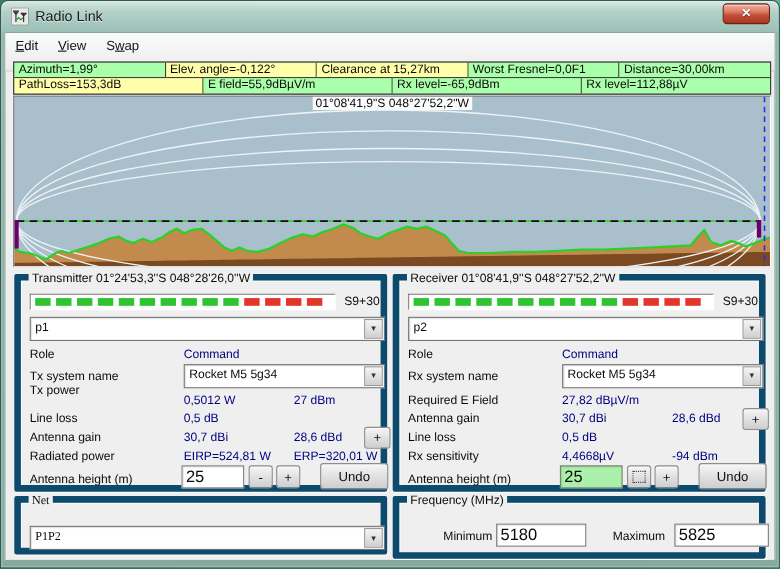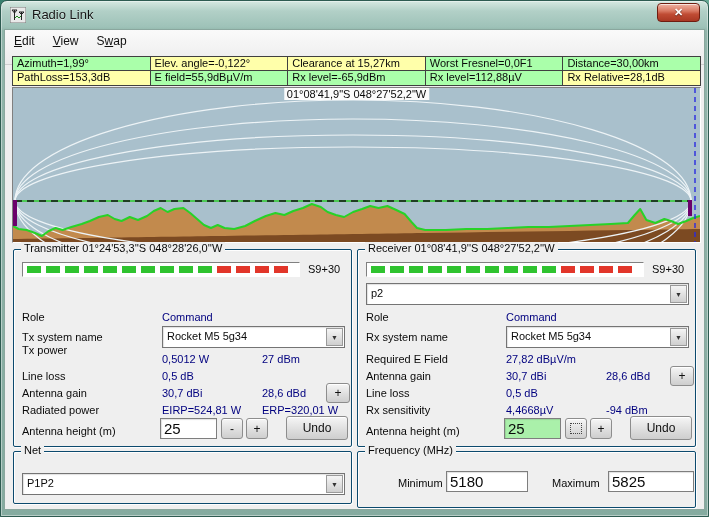--- a/index.html
+++ b/index.html
@@ -24,21 +24,21 @@
   .scell{flex:1 1 0;height:14px;line-height:13px;font-size:11px;color:#0a0a0a;padding-left:4px;
     border-right:1px solid #404040;border-bottom:1px solid #404040;white-space:nowrap;overflow:hidden;}
   .scell:last-child{border-right:none;}
   .srow:last-child .scell{border-bottom:none;}
   .tone-good{background:#aaffaa;} .tone-warn{background:#ffffaa;}
   .chart{position:absolute;left:7px;top:57px;width:689px;height:156px;background:#a9c0cc;
     border-style:solid;border-width:1px;border-color:#808080 #ffffff #ffffff #808080;}
   .chart svg{position:absolute;left:0;top:0;}
   .cursor-label{position:absolute;top:0;left:50%;transform:translateX(-50%);background:#fbfbfb;
     padding:0 3px;font-size:11px;color:#0a0a0a;white-space:nowrap;}
-  .group{position:absolute;border:1px solid #0c4a6e;border-radius:2px;
+  .group{position:absolute;border:6px solid #0c4a6e;border-radius:2px;
     box-shadow:1px 1px 0 rgba(255,255,255,.9),inset 1px 1px 0 rgba(255,255,255,.9);}
   .legend{position:absolute;top:-8px;left:7px;background:#efefef;padding:0 3px;font-size:11px;color:#0a0a0a;white-space:nowrap;}
   .flabel{position:absolute;left:8px;font-size:11px;color:#0a0a0a;white-space:nowrap;}
   .fval{position:absolute;font-size:11px;color:#00007f;white-space:nowrap;}
   .smeter{position:absolute;left:8px;top:12px;width:278px;height:15px;background:#ffffff;
     border-style:solid;border-width:1px;border-color:#808080 #fff #fff #808080;
     display:flex;align-items:center;gap:5px;padding:0 4px;}
   .seg{width:14px;height:7px;flex:0 0 auto;}
   .seg.g{background:#2fc32f;} .seg.r{background:#e2362a;}
   .smeter-lab{position:absolute;left:294px;top:13px;font-size:11px;color:#0a0a0a;}
@@ -85,21 +85,20 @@
           <div class="scell tone-warn">Elev. angle=-0,122°</div>
           <div class="scell tone-warn">Clearance at 15,27km</div>
           <div class="scell tone-good">Worst Fresnel=0,0F1</div>
           <div class="scell tone-good">Distance=30,00km</div>
         </div>
         <div class="srow">
           <div class="scell tone-warn">PathLoss=153,3dB</div>
           <div class="scell tone-good">E field=55,9dBµV/m</div>
           <div class="scell tone-good">Rx level=-65,9dBm</div>
           <div class="scell tone-good">Rx level=112,88µV</div>
-          <div class="scell tone-warn">Rx Relative=28,1dB</div>
         </div>
       </div>
 
     <div class="chart">
       <svg id="psvg" width="687" height="154">
           <polygon points="0,154 0.0,138.0 5.5,141.0 13.7,142.0 22.0,145.0 28.9,148.0 35.7,143.0 42.6,140.0 49.5,142.0 58.4,139.0 68.7,136.0 76.9,133.0 85.9,129.0 94.8,127.0 101.7,131.0 108.5,133.0 116.8,129.0 125.0,132.0 134.0,128.0 140.8,123.0 147.7,120.0 154.6,124.0 161.4,121.0 170.4,120.0 177.2,125.0 184.1,131.0 191.0,137.0 197.9,140.0 204.7,137.0 211.6,140.0 221.2,141.0 232.2,138.0 241.8,133.0 252.8,128.0 262.4,125.0 271.4,127.0 280.3,123.0 289.9,120.0 298.8,116.0 307.8,119.0 314.6,124.0 322.9,127.0 331.1,129.0 340.1,124.0 349.0,121.0 357.2,118.0 365.5,120.0 374.4,118.0 383.3,122.0 391.6,126.0 398.5,134.0 404.0,140.0 412.2,142.0 432.8,142.0 453.4,141.0 474.0,141.0 494.6,140.0 515.3,139.0 535.9,139.0 556.5,138.0 577.1,137.0 597.7,136.0 614.9,135.0 621.7,127.0 627.2,121.0 633.4,132.0 642.3,135.0 651.3,131.0 658.1,133.0 665.0,136.0 673.3,133.0 680.1,130.0 687.0,128.0 687,154" fill="#c28a4d"></polygon>
           <polygon points="0,154 0.0,151.0 5.5,150.9 13.7,150.8 22.0,150.7 28.9,150.6 35.7,150.5 42.6,150.4 49.5,150.3 58.4,150.2 68.7,150.0 76.9,149.9 85.9,149.8 94.8,149.6 101.7,149.5 108.5,149.4 116.8,149.3 125.0,149.2 134.0,149.1 140.8,148.9 147.7,148.8 154.6,148.8 161.4,148.7 170.4,148.5 177.2,148.4 184.1,148.3 191.0,148.2 197.9,148.1 204.7,148.0 211.6,147.9 221.2,147.8 232.2,147.6 241.8,147.5 252.8,147.3 262.4,147.2 271.4,147.1 280.3,146.9 289.9,146.8 298.8,146.7 307.8,146.5 314.6,146.4 322.9,146.3 331.1,146.2 340.1,146.1 349.0,145.9 357.2,145.8 365.5,145.7 374.4,145.6 383.3,145.4 391.6,145.3 398.5,145.2 404.0,145.1 412.2,145.0 432.8,144.7 453.4,144.4 474.0,144.1 494.6,143.8 515.3,143.5 535.9,143.2 556.5,142.9 577.1,142.6 597.7,142.3 614.9,142.1 621.7,141.9 627.2,141.9 633.4,141.8 642.3,141.7 651.3,141.5 658.1,141.4 665.0,141.3 673.3,141.2 680.1,141.1 687.0,141.0 687,154" fill="#7c4a22"></polygon>
           <ellipse cx="340" cy="113" rx="338" ry="101" fill="none" stroke="#edf3f6" stroke-width="1.2"></ellipse>
           <ellipse cx="340" cy="113" rx="338" ry="82" fill="none" stroke="#edf3f6" stroke-width="1.2"></ellipse>
           <ellipse cx="340" cy="113" rx="338" ry="66" fill="none" stroke="#edf3f6" stroke-width="1.2"></ellipse>
@@ -126,20 +125,24 @@
           <span class="seg g"></span>
           <span class="seg g"></span>
           <span class="seg g"></span>
           <span class="seg g"></span>
           <span class="seg r"></span>
           <span class="seg r"></span>
           <span class="seg r"></span>
           <span class="seg r"></span>
         </div>
       <span class="smeter-lab">S9+30</span>
+      <div class="combo" style="left:8px;top:33px;width:323px;">
+        <span class="ctxt">p1</span>
+        <span class="dd">▼</span>
+      </div>
       <span class="flabel" style="top:61px;">Role</span>
       <span class="fval" style="left:148px;top:61px;">Command</span>
       <span class="flabel" style="top:81px;">Tx system name</span>
       <div class="combo" style="left:148px;top:76px;width:183px;">
         <span class="ctxt">Rocket M5 5g34</span>
         <span class="dd">▼</span>
       </div>
       <span class="flabel" style="top:94px;">Tx power</span>
       <span class="fval" style="left:148px;top:103px;">0,5012 W</span>
       <span class="fval" style="left:248px;top:103px;">27 dBm</span>
@@ -202,21 +205,21 @@
       <span class="fval" style="left:248px;top:154px;">-94 dBm</span>
       <span class="flabel" style="top:175px;">Antenna height (m)</span>
       <input class="tfield green" style="left: 146px; top: 168px; width: 57px;" value="25">
       <button class="btn3d" style="left:207px;top:168px;width:22px;height:21px;">
           <span class="focus-rect"></span>
         </button>
       <button class="btn3d" style="left:232px;top:168px;width:22px;height:21px;">+</button>
       <button class="btn3d" style="left:272px;top:166px;width:62px;height:24px;">Undo</button>
     </div>
 
-    <div class="group" style="left:8px;top:421px;width:339px;height:53px;">
+    <div class="group" style="left:8px;top:421px;width:339px;height:53px;font-family:Liberation Serif, serif;">
       <span class="legend">Net</span>
       <div class="combo" style="left:8px;top:21px;width:323px;">
         <span class="ctxt">P1P2</span>
         <span class="dd">▼</span>
       </div>
     </div>
 
     <div class="group" style="left:352px;top:421px;width:339px;height:57px;">
       <span class="legend">Frequency (MHz)</span>
       <span class="flabel" style="left:40px;top:25px;">Minimum</span>

